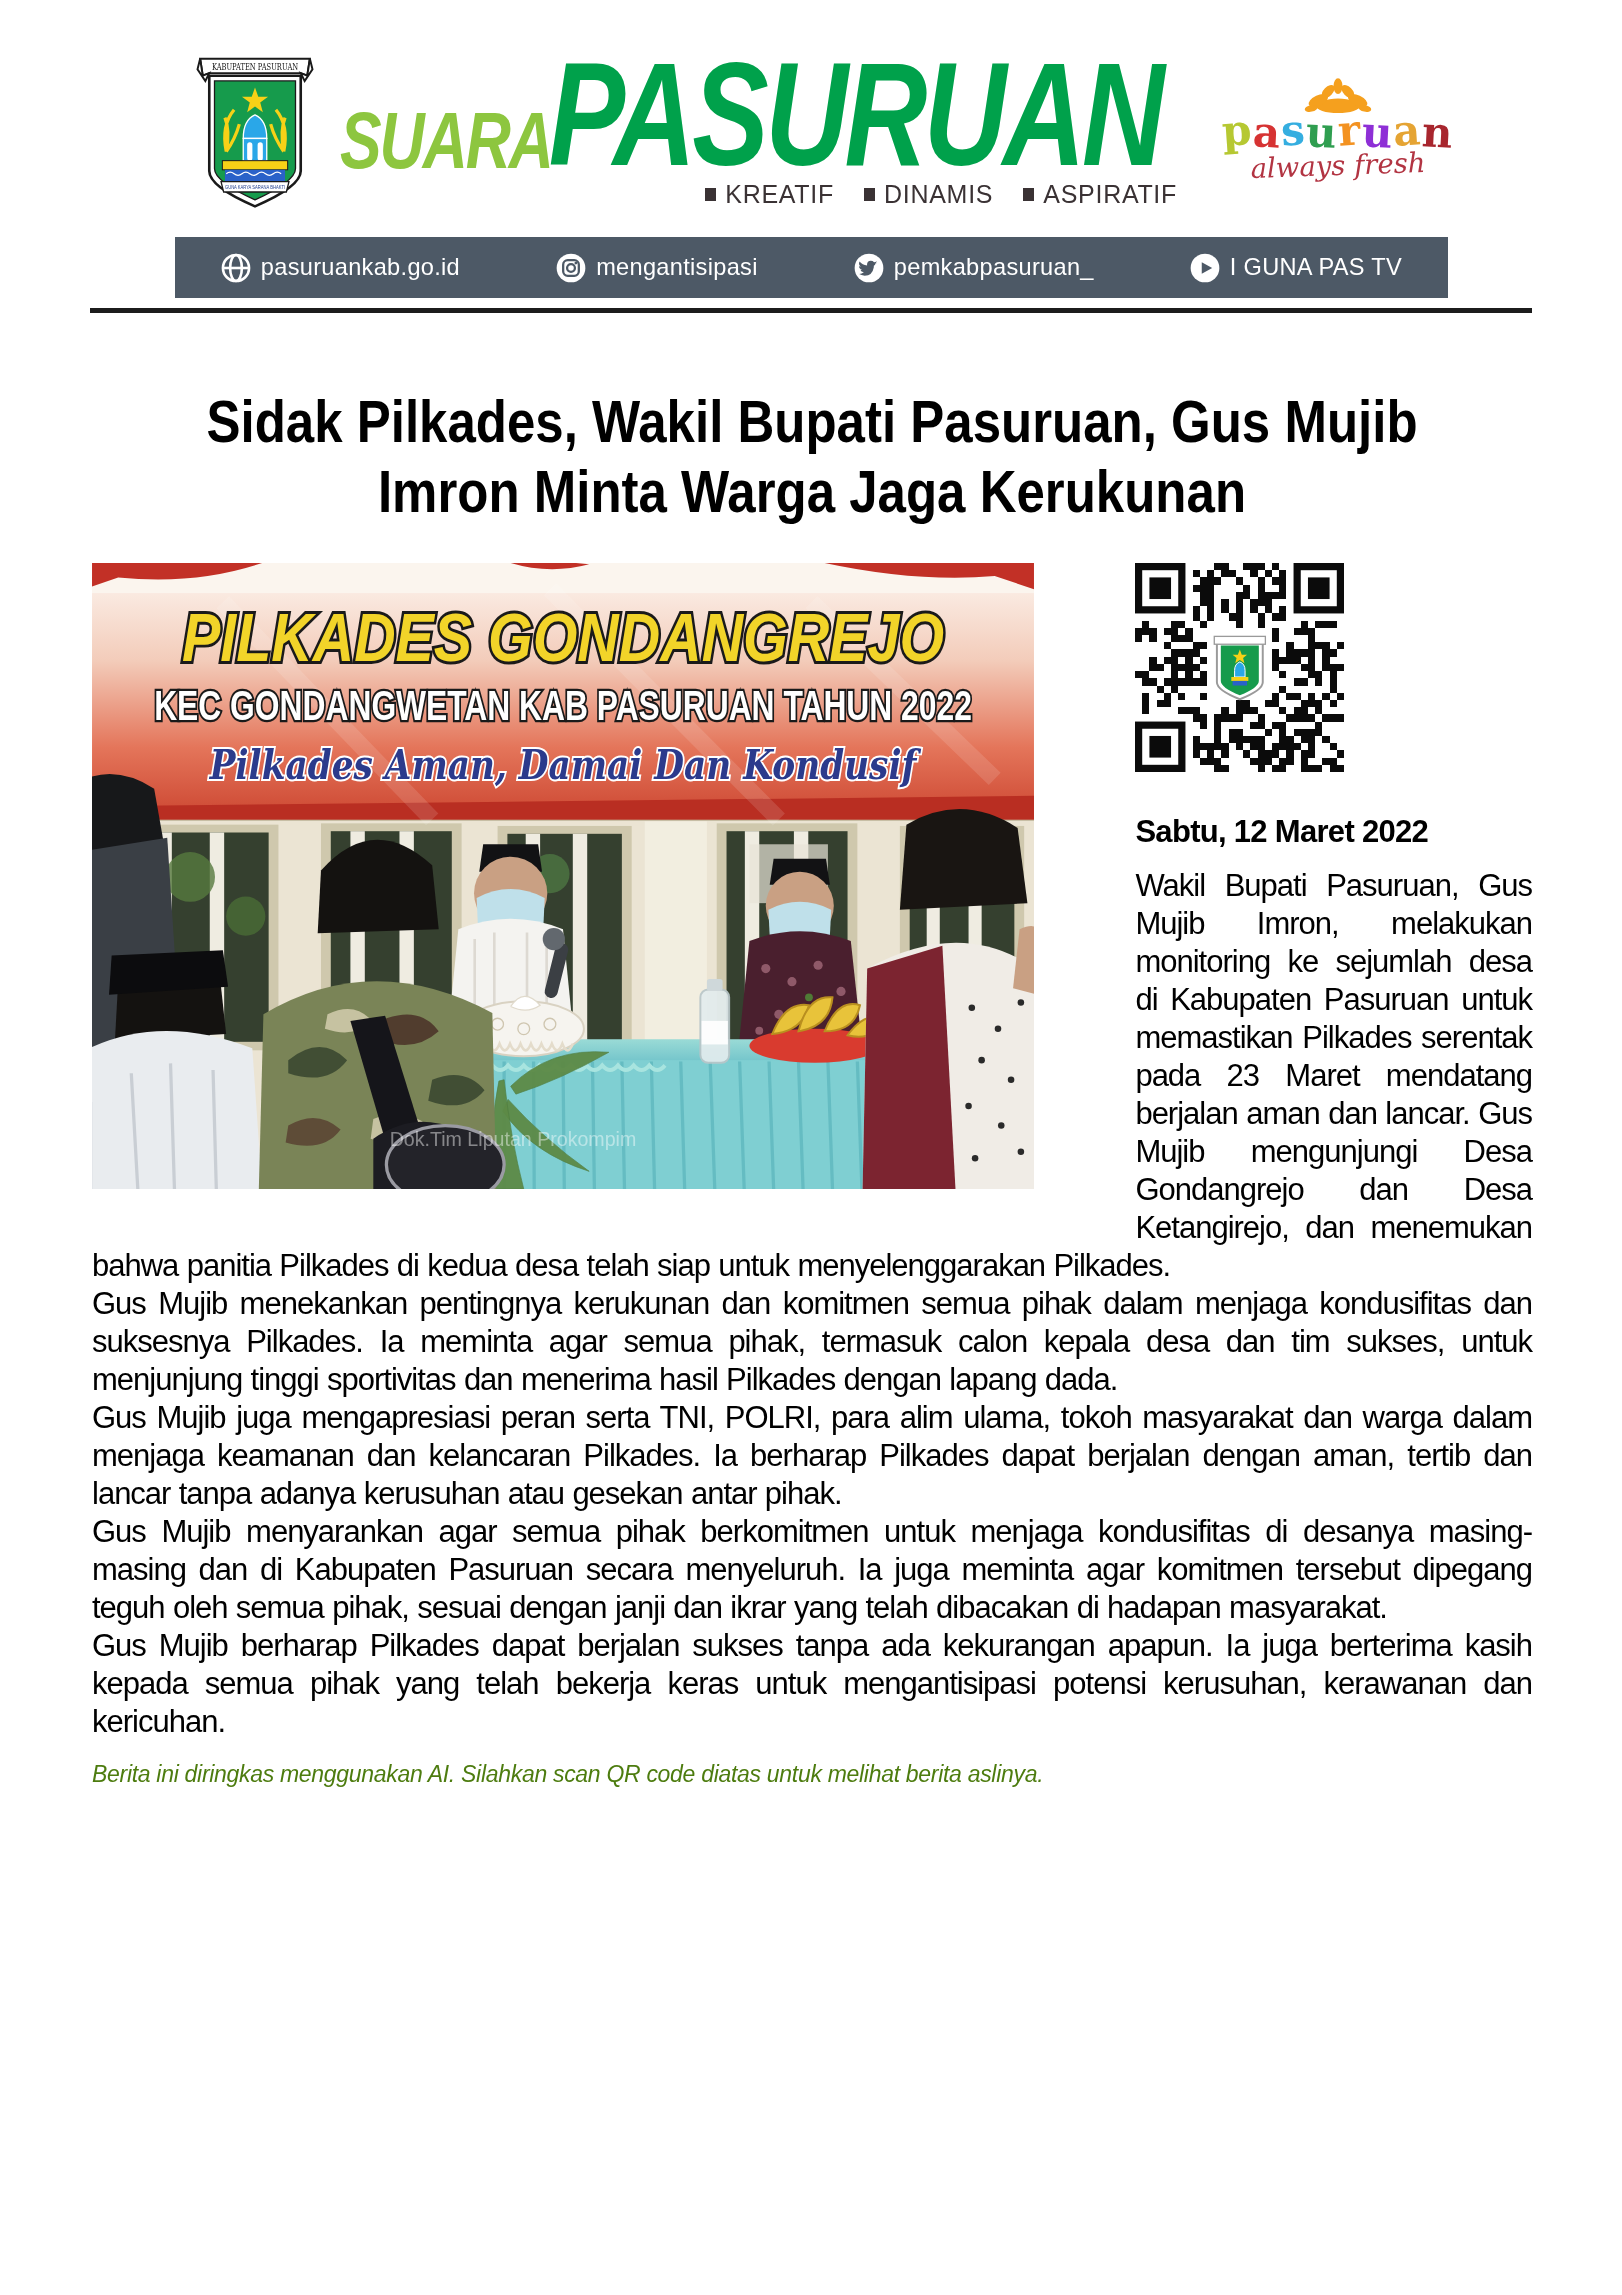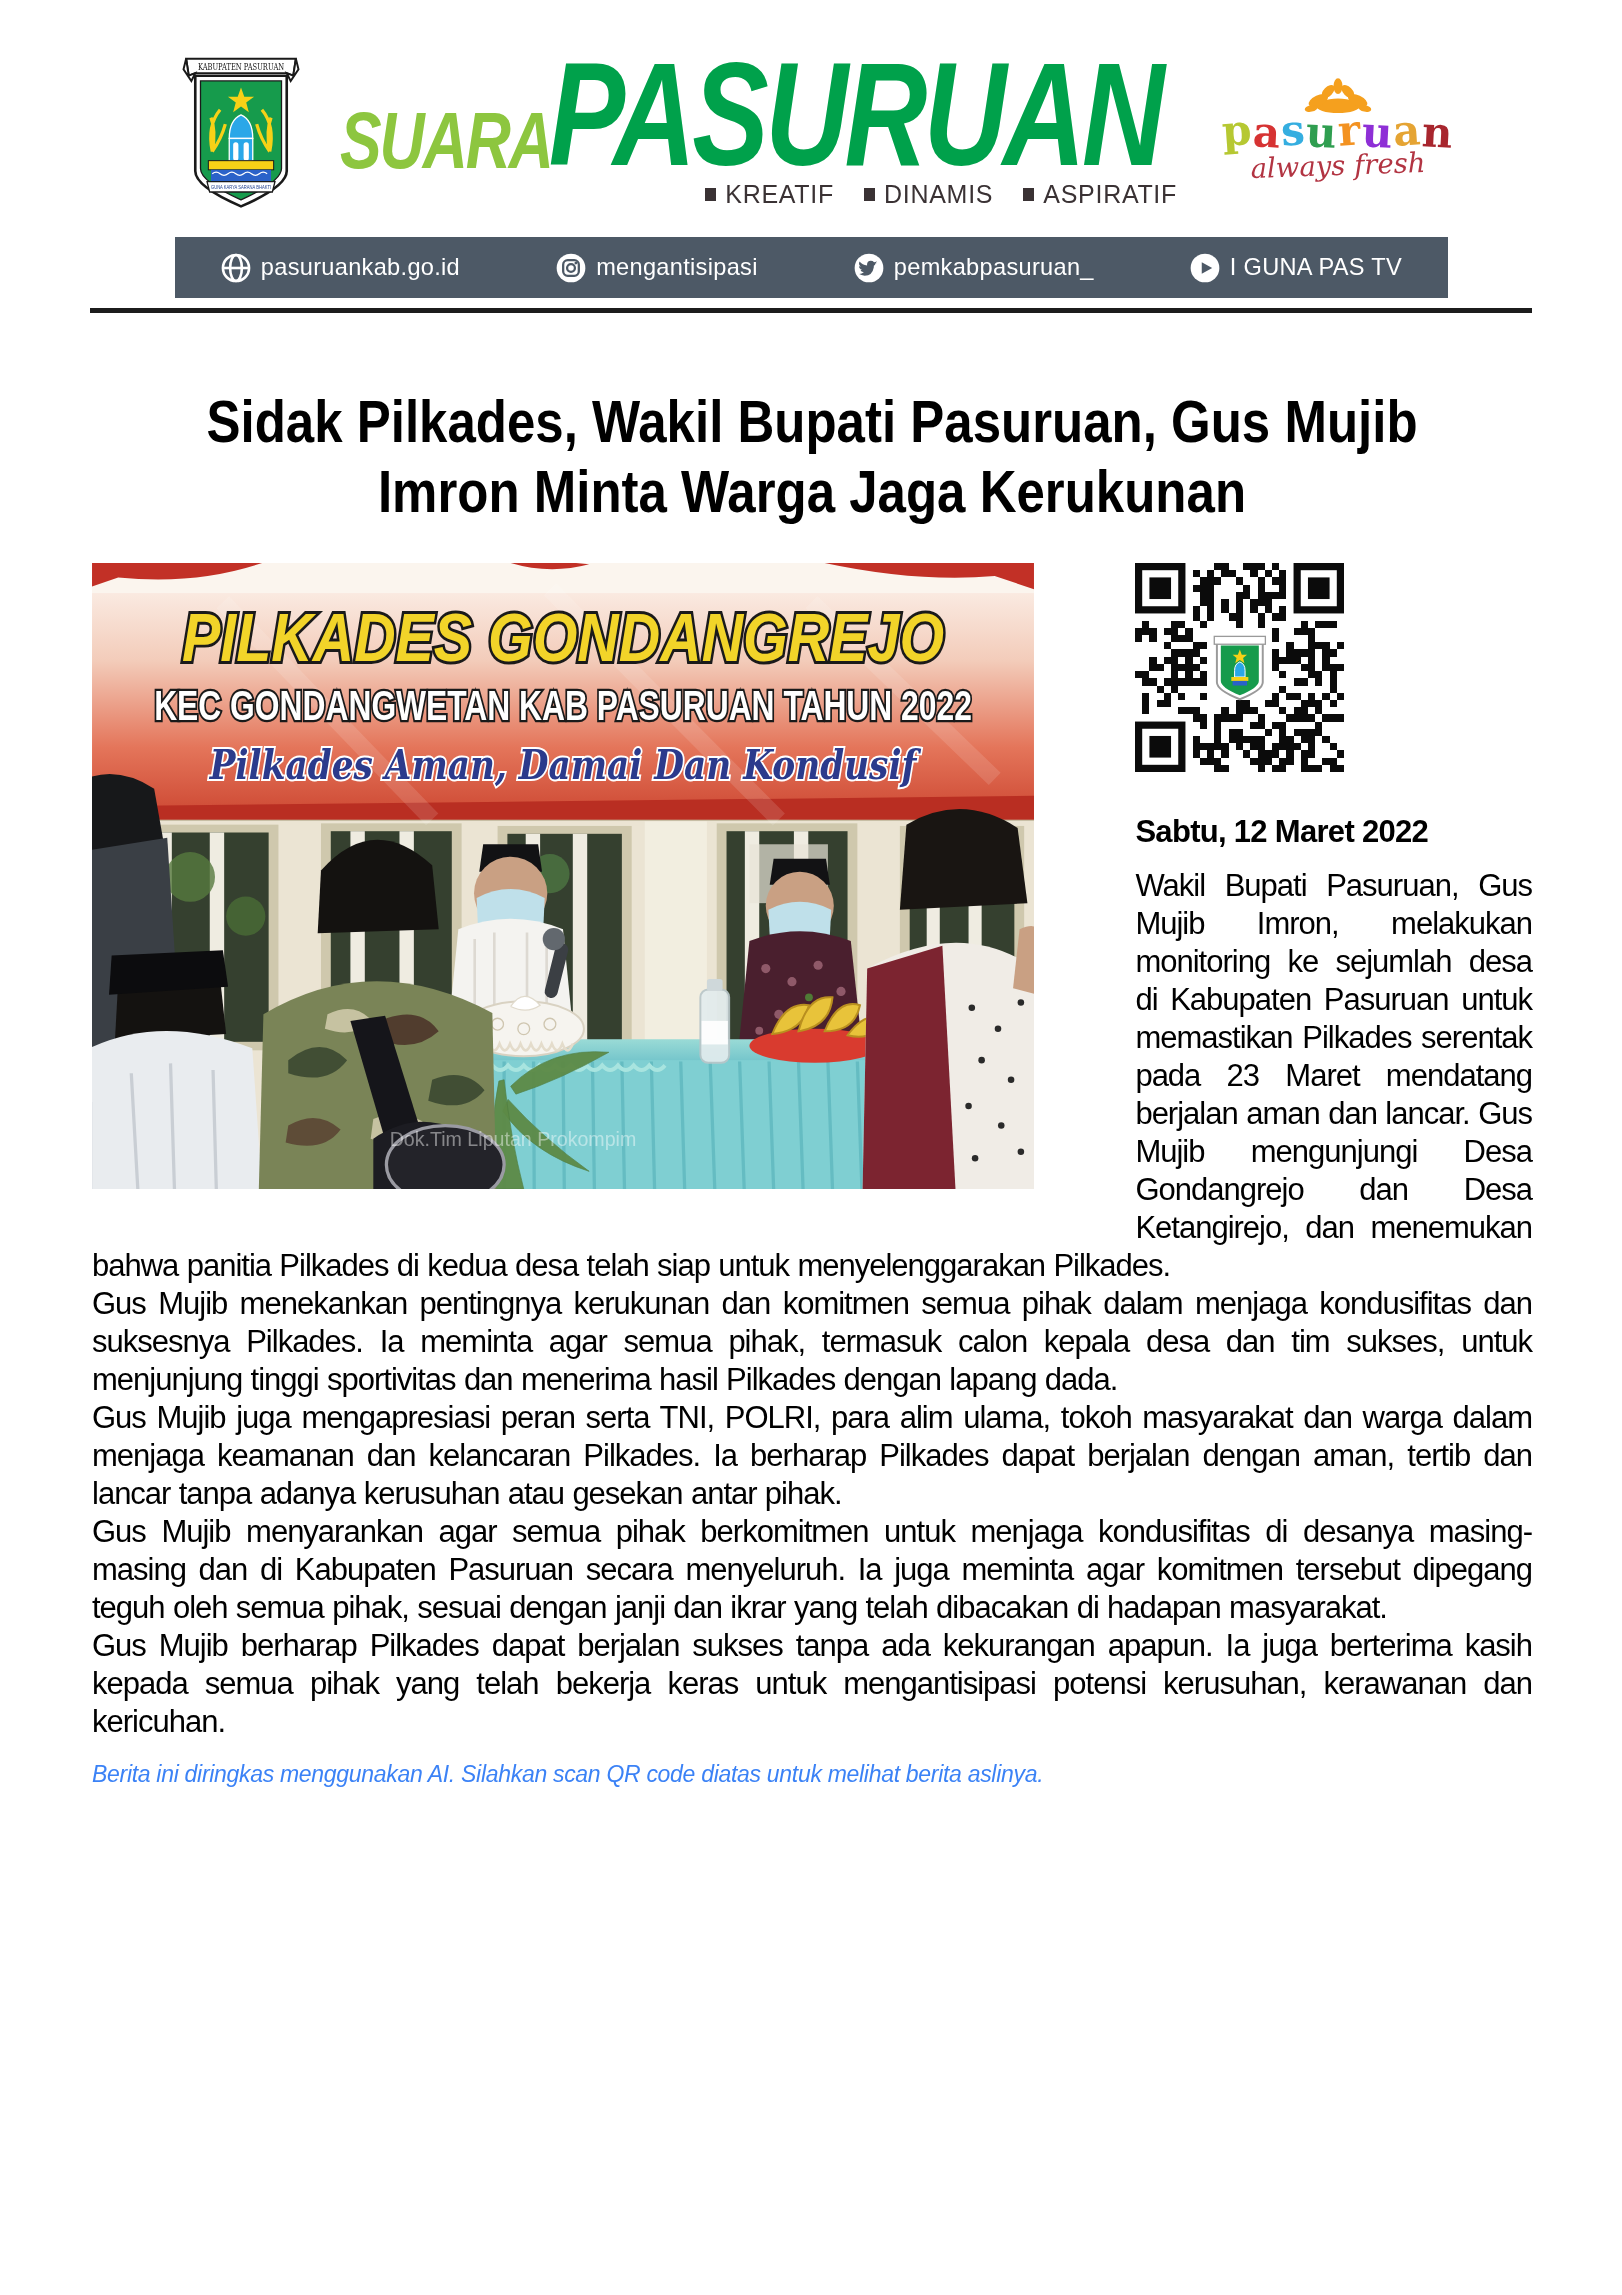--- a/index.html
+++ b/index.html
@@ -1,21 +1,21 @@
 <!DOCTYPE html>
 <html style="font-size:10.5px"><head>
 <meta charset="utf-8">
 <style>
   * { margin:0; padding:0; box-sizing:border-box; }
   html,body { background:#ffffff; }
   body { width:1623px; height:2295px; position:relative; overflow:hidden;
          font-family:"Liberation Sans", sans-serif; color:#000; }
 
   
-  .crest { position:absolute; left:182px; top:47px; width:118px; height:162px; }
+  .crest { position:absolute; left:196px; top:47px; width:118px; height:162px; }
   .brand-center { position:absolute; left:340px; top:51px; height:121px;
                   display:flex; align-items:flex-end;
                   transform:scaleX(0.78); transform-origin:left bottom; white-space:nowrap; }
   .brand-word1 { font-size:80px; line-height:0.78; font-weight:bold; font-style:italic;
                  color:#8dc63f; letter-spacing:-2.6px; }
   .brand-word2 { font-size:147px; line-height:0.78; font-weight:bold; font-style:italic;
                  color:#00a14b; letter-spacing:-4.6px; margin-left:-3.9px; }
   .tagline { position:absolute; left:654px; top:180px; width:523px;
              display:flex; justify-content:flex-end; gap:30px;
              font-size:25px; color:#3a3234; letter-spacing:0.7px;align-items:flex-end; }
@@ -46,21 +46,21 @@
   .article { position:absolute; left:92px; top:343px; width:1440px;margin-top:44px; }
   .title { text-align:center; font-weight:bold; font-size:60px; line-height:1.16; color:#000; }
   .title .tline { display:block; transform:scaleX(0.85); transform-origin:center; white-space:nowrap; }
   .article-body { margin-top:37px; }
   .photo-wrap { float:left; width:1014px; height:626px; margin-right:29.4px; margin-bottom:34px; }
   .photo-wrap svg { display:block; }
   .qr-line { line-height:0; margin-bottom:42px; }
   .qr-line svg { display:inline-block; }
   .date { font-weight:bold; font-size:31px; margin-bottom:17px; letter-spacing:-0.7px; }
   .para { font-size:31px; line-height:38px; text-align:justify; letter-spacing:-1px; word-spacing:0.7px; }
-  .footnote { margin-top:19.6px; font-style:italic; color:#3b82f6; font-size:23px; letter-spacing:-0.3px; }
+  .footnote { margin-top:19.6px; font-style:italic; color:#4d7c0f; font-size:23px; letter-spacing:-0.3px; }
 
   .qr-mods rect { shape-rendering:crispEdges; }
 </style>
 </head>
 <body>
 
 <div class="crest">
   <svg width="118" height="162" viewBox="0 0 180 248">
 
     <path d="M6 18 L174 18 L170 44 L160 40 L20 40 L10 44 Z" fill="#ffffff" stroke="#1a1a1a" stroke-width="3"></path>

